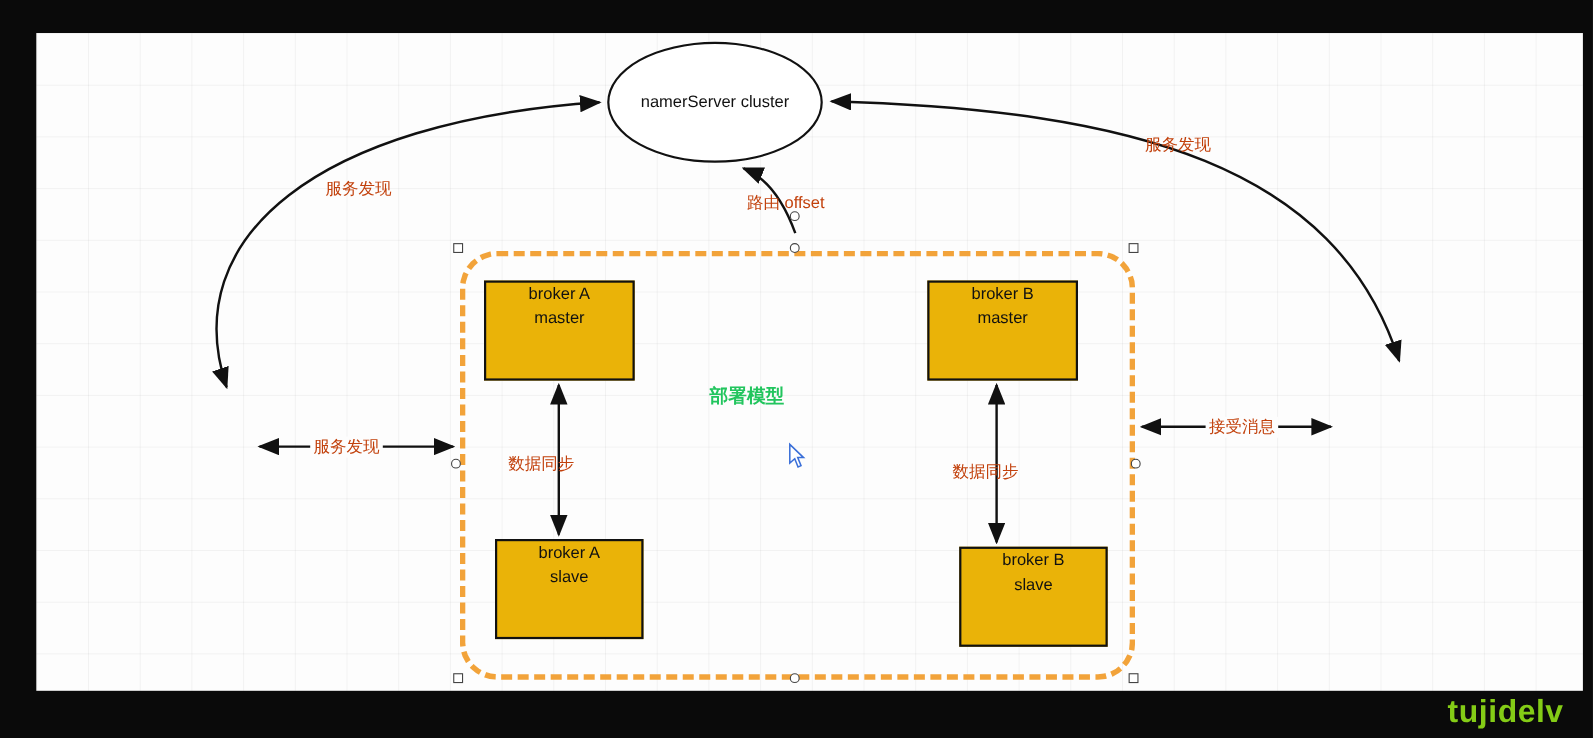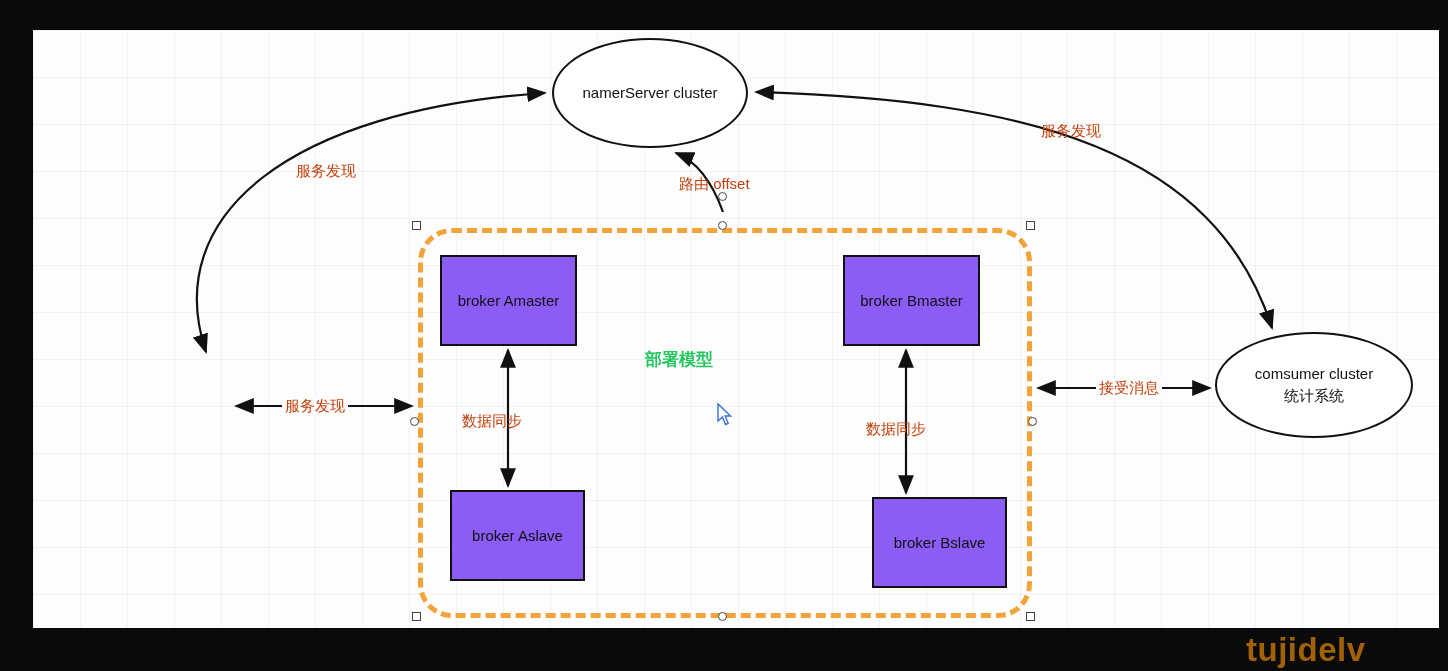--- a/index.html
+++ b/index.html
@@ -20,22 +20,22 @@
       linear-gradient(to bottom, rgba(0,0,0,0.045) 1px, transparent 1px);
     background-size:47px 47px;
   }
   .node-ellipse {
     position:absolute; border:2px solid #111; border-radius:50%;
     background:#fff; display:flex; flex-direction:column;
     align-items:center; justify-content:center;
     font-size:15px; text-align:center; line-height:1.45;
   }
   .node-box {
-    position:absolute; border:2px solid #111; background:#8b5cf6;
-    display:flex; flex-direction:row; align-items:center; justify-content:center;
+    position:absolute; border:2px solid #111; background:#eab308;
+    display:flex; flex-direction:column; align-items:center; 
     font-size:15px; text-align:center; line-height:1.45;
   }
   .orange-rect {
     position:absolute; left:418px; top:228px; width:614px; height:390px;
     border:5px dashed #f2a33a; border-radius:34px;
     background:transparent;
   }
   .h-sq, .h-ci {
     position:absolute; width:9px; height:9px;
     background:#fff; border:1px solid #444; z-index:6;
@@ -44,22 +44,22 @@
   .lbl {
     position:absolute; font-size:15px; color:#c2410c; white-space:nowrap; z-index:5;
   }
   .lbl.on-line { background:#fdfdfd; padding:0 3px; }
   .lbl-red { color:#22c55e; font-weight:bold; font-size:17px; }
   .svg-overlay {
     position:absolute; left:0; top:0; width:1448px; height:671px;
     z-index:4; pointer-events:none;
   }
   .watermark {
-    position:absolute; left:1246px; top:631px;
-    color:#a16207; font-size:33px; font-weight:bold; letter-spacing:0.5px;
+    position:absolute; left:1316px; top:631px;
+    color:#84cc16; font-size:29px; font-weight:bold; letter-spacing:0.5px;
     z-index:9;
   }
 </style>
 </head>
 <body>
 
 <div class="screen">
 
   <div class="canvas"></div>
 
@@ -87,24 +87,20 @@
     <line x1="906" y1="350" x2="906" y2="493" stroke="#111" stroke-width="2.2" marker-start="url(#ah)" marker-end="url(#ah)"></line>
 
     <polygon points="718,404 718,421 722.5,417 725.5,424.5 728.2,423.3 725.2,416 730.5,416" fill="#ffffff" stroke="#3a6fd8" stroke-width="1.4"></polygon>
   </svg>
 
   <div class="node-ellipse" style="left:552px; top:38px; width:196px; height:110px;align-items:center;">
     <span>namerServer cluster</span>
   </div>
 
 
-  <div class="node-ellipse" style="left:1215px; top:332px; width:198px; height:106px;">
-    <span>comsumer cluster</span>
-    <span>统计系统</span>
-  </div>
 
   <div class="node-box" style="left:440px; top:255px; width:137px; height:91px;">
     <span>broker A</span>
     <span>master</span>
   </div>
 
   <div class="node-box" style="left:450px; top:490px; width:135px; height:91px;">
     <span>broker A</span>
     <span>slave</span>
   </div>

